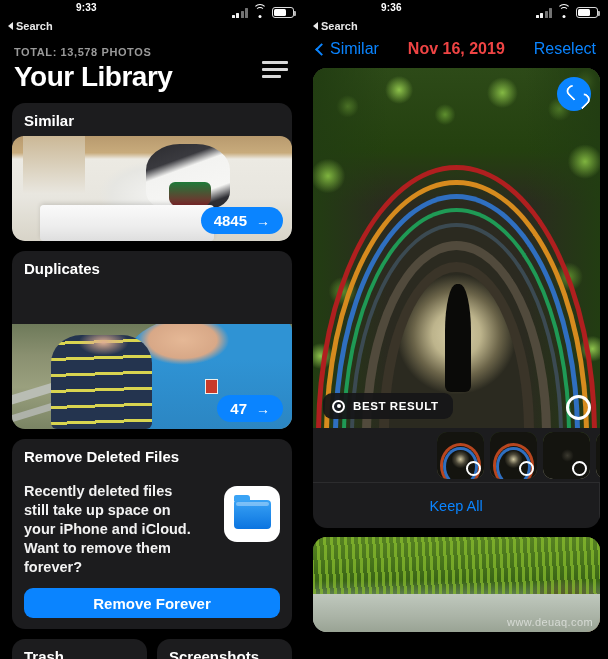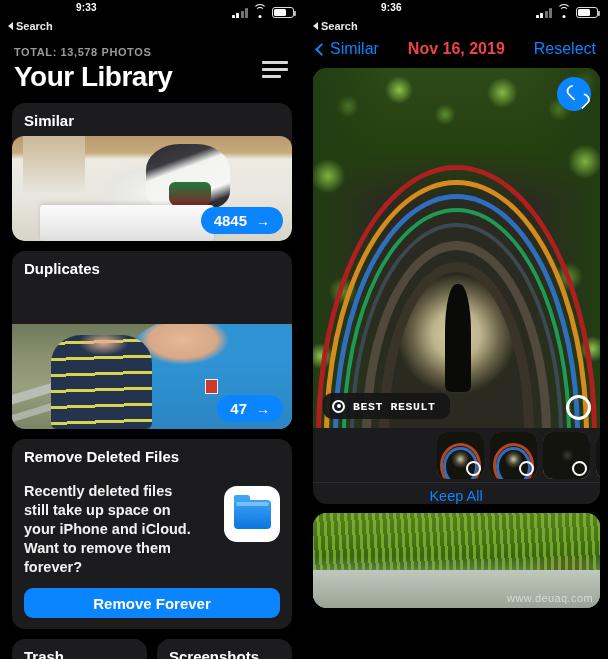--- a/index.html
+++ b/index.html
@@ -143,39 +143,39 @@
   .heart { width:15px; height:14px; position:relative; }
   .heart::before,.heart::after { content:""; position:absolute; top:0; width:7.5px; height:12px; background:transparent;
      border:2px solid #fff; border-radius:7.5px 7.5px 0 0; }
   .heart::before { left:7.2px; transform:rotate(45deg); transform-origin:0 100%; border-left-color:transparent; border-bottom:none; }
   .heart::after { left:7.2px; transform:rotate(-45deg); transform-origin:0 100%; border-right-color:transparent; border-bottom:none; }
 
   .best-badge { position:absolute; left:10px; bottom:9px; background:rgba(22,22,24,.93); border-radius:9px; height:26px;
      display:flex; align-items:center; gap:8px; padding:0 14px 0 9px; z-index:5; }
   .best-badge .gear { width:13px; height:13px; border-radius:50%; border:2px solid #fff; position:relative; }
   .best-badge .gear::after { content:""; position:absolute; left:50%; top:50%; width:4px; height:4px; background:#fff; border-radius:50%; transform:translate(-50%,-50%); }
-  .best-badge .lbl { color:#fff; font-size:11.5px; font-weight:bold; letter-spacing:.6px;font-family:Liberation Mono, monospace; }
+  .best-badge .lbl { color:#fff; font-size:11.5px; font-weight:bold; letter-spacing:.6px; }
   .sel-circle { position:absolute; right:9px; bottom:8px; width:25px; height:25px; border-radius:50%; border:3px solid #fff; z-index:5; }
 
   .thumbs { height:54px; position:relative; padding:3px 0 0 0; overflow:hidden; }
   .thumb-row { position:absolute; left:124px; top:4px; display:flex; gap:6px; }
   .thumb { width:47px; height:47px; border-radius:10px; position:relative; overflow:hidden; flex:0 0 auto; }
   .thumb .t-img { position:absolute; inset:0;
      background:radial-gradient(circle 11px at 50% 58%, #cfc6a0 0%, #4b4738 46%, #14140f 82%),
                 radial-gradient(ellipse 42% 40% at 50% 56%, #1b1b14 0%, rgba(27,27,20,0) 72%),
                 linear-gradient(180deg,#2b3d18 0%,#3c4f22 38%,#6e6a52 100%); }
   .thumb .arc { position:absolute; left:6%; top:24%; width:88%; height:96%; border-radius:50%;
      border:3px solid #b8461f; border-bottom-color:transparent; }
   .thumb .arc2 { position:absolute; left:13%; top:31%; width:74%; height:84%; border-radius:50%;
      border:3px solid #2f6fc0; border-bottom-color:transparent; }
   .thumb.path .t-img { background:radial-gradient(circle 9px at 52% 50%, #3c3a30 0%, #14140f 70%),
                 linear-gradient(180deg,#3f5a22 0%,#6e7c4a 40%,#b9b59a 100%); }
   .thumb .t-sel { position:absolute; right:3px; bottom:3px; width:15px; height:15px; border-radius:50%; border:2.6px solid #fff; }
 
-  .actions { display:flex; height:22px; border-top:1px solid #2c2c2e;align-items:flex-end; }
+  .actions { display:flex; height:46px; border-top:1px solid #2c2c2e; }
   .actions .act { flex:1; display:flex; align-items:center; justify-content:center; color:#0a84ff; font-size:14.5px; cursor:pointer; }
   .actions .divider { width:1px; background:#2c2c2e; }
 
   .next-card { margin:9px 8px 0; background:#1c1c1e; border-radius:14px; overflow:hidden; height:95px; position:relative; }
   .next-photo { position:absolute; inset:0;
      background:
        radial-gradient(ellipse 26% 70% at 88% 92%, #c79a66 0%, #8e6a42 45%, rgba(142,106,66,0) 72%),
        linear-gradient(180deg,#8fbf3a 0%, #6ea029 26%, #4e7d1d 46%, #9fb49a 60%, #c8cfc2 78%, #b9c0b2 100%); }
   .next-photo .grass { position:absolute; left:0; right:0; top:0; height:62%;
      background:repeating-linear-gradient(86deg, rgba(120,170,40,.85) 0 3px, rgba(40,80,15,.55) 3px 7px); }

